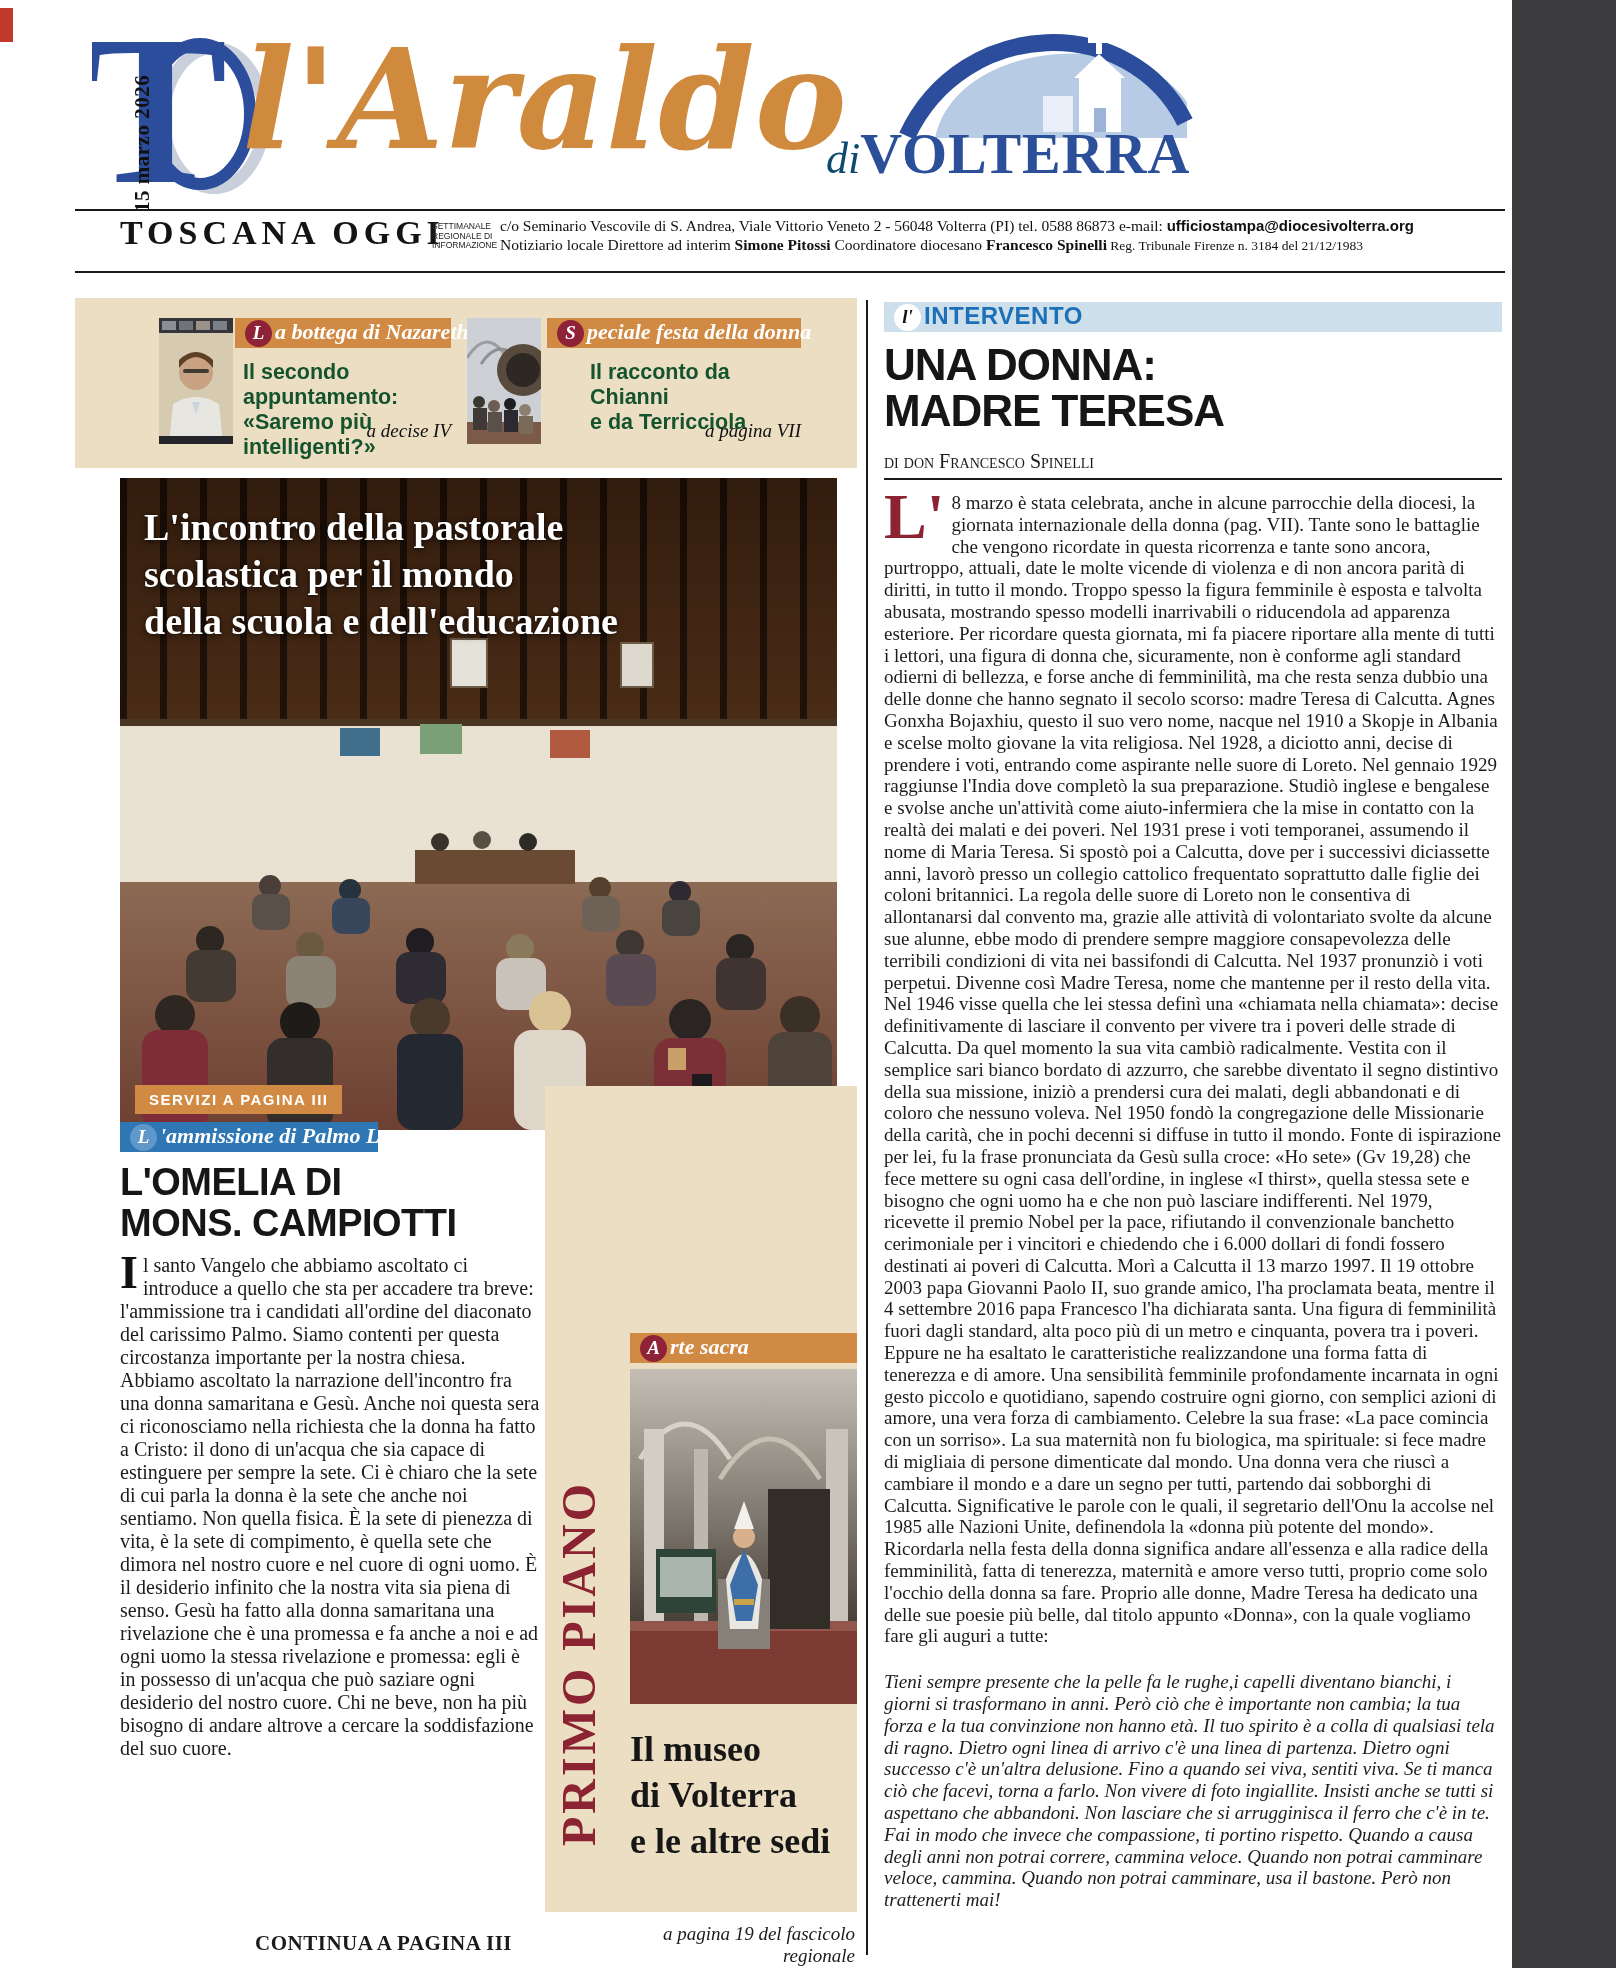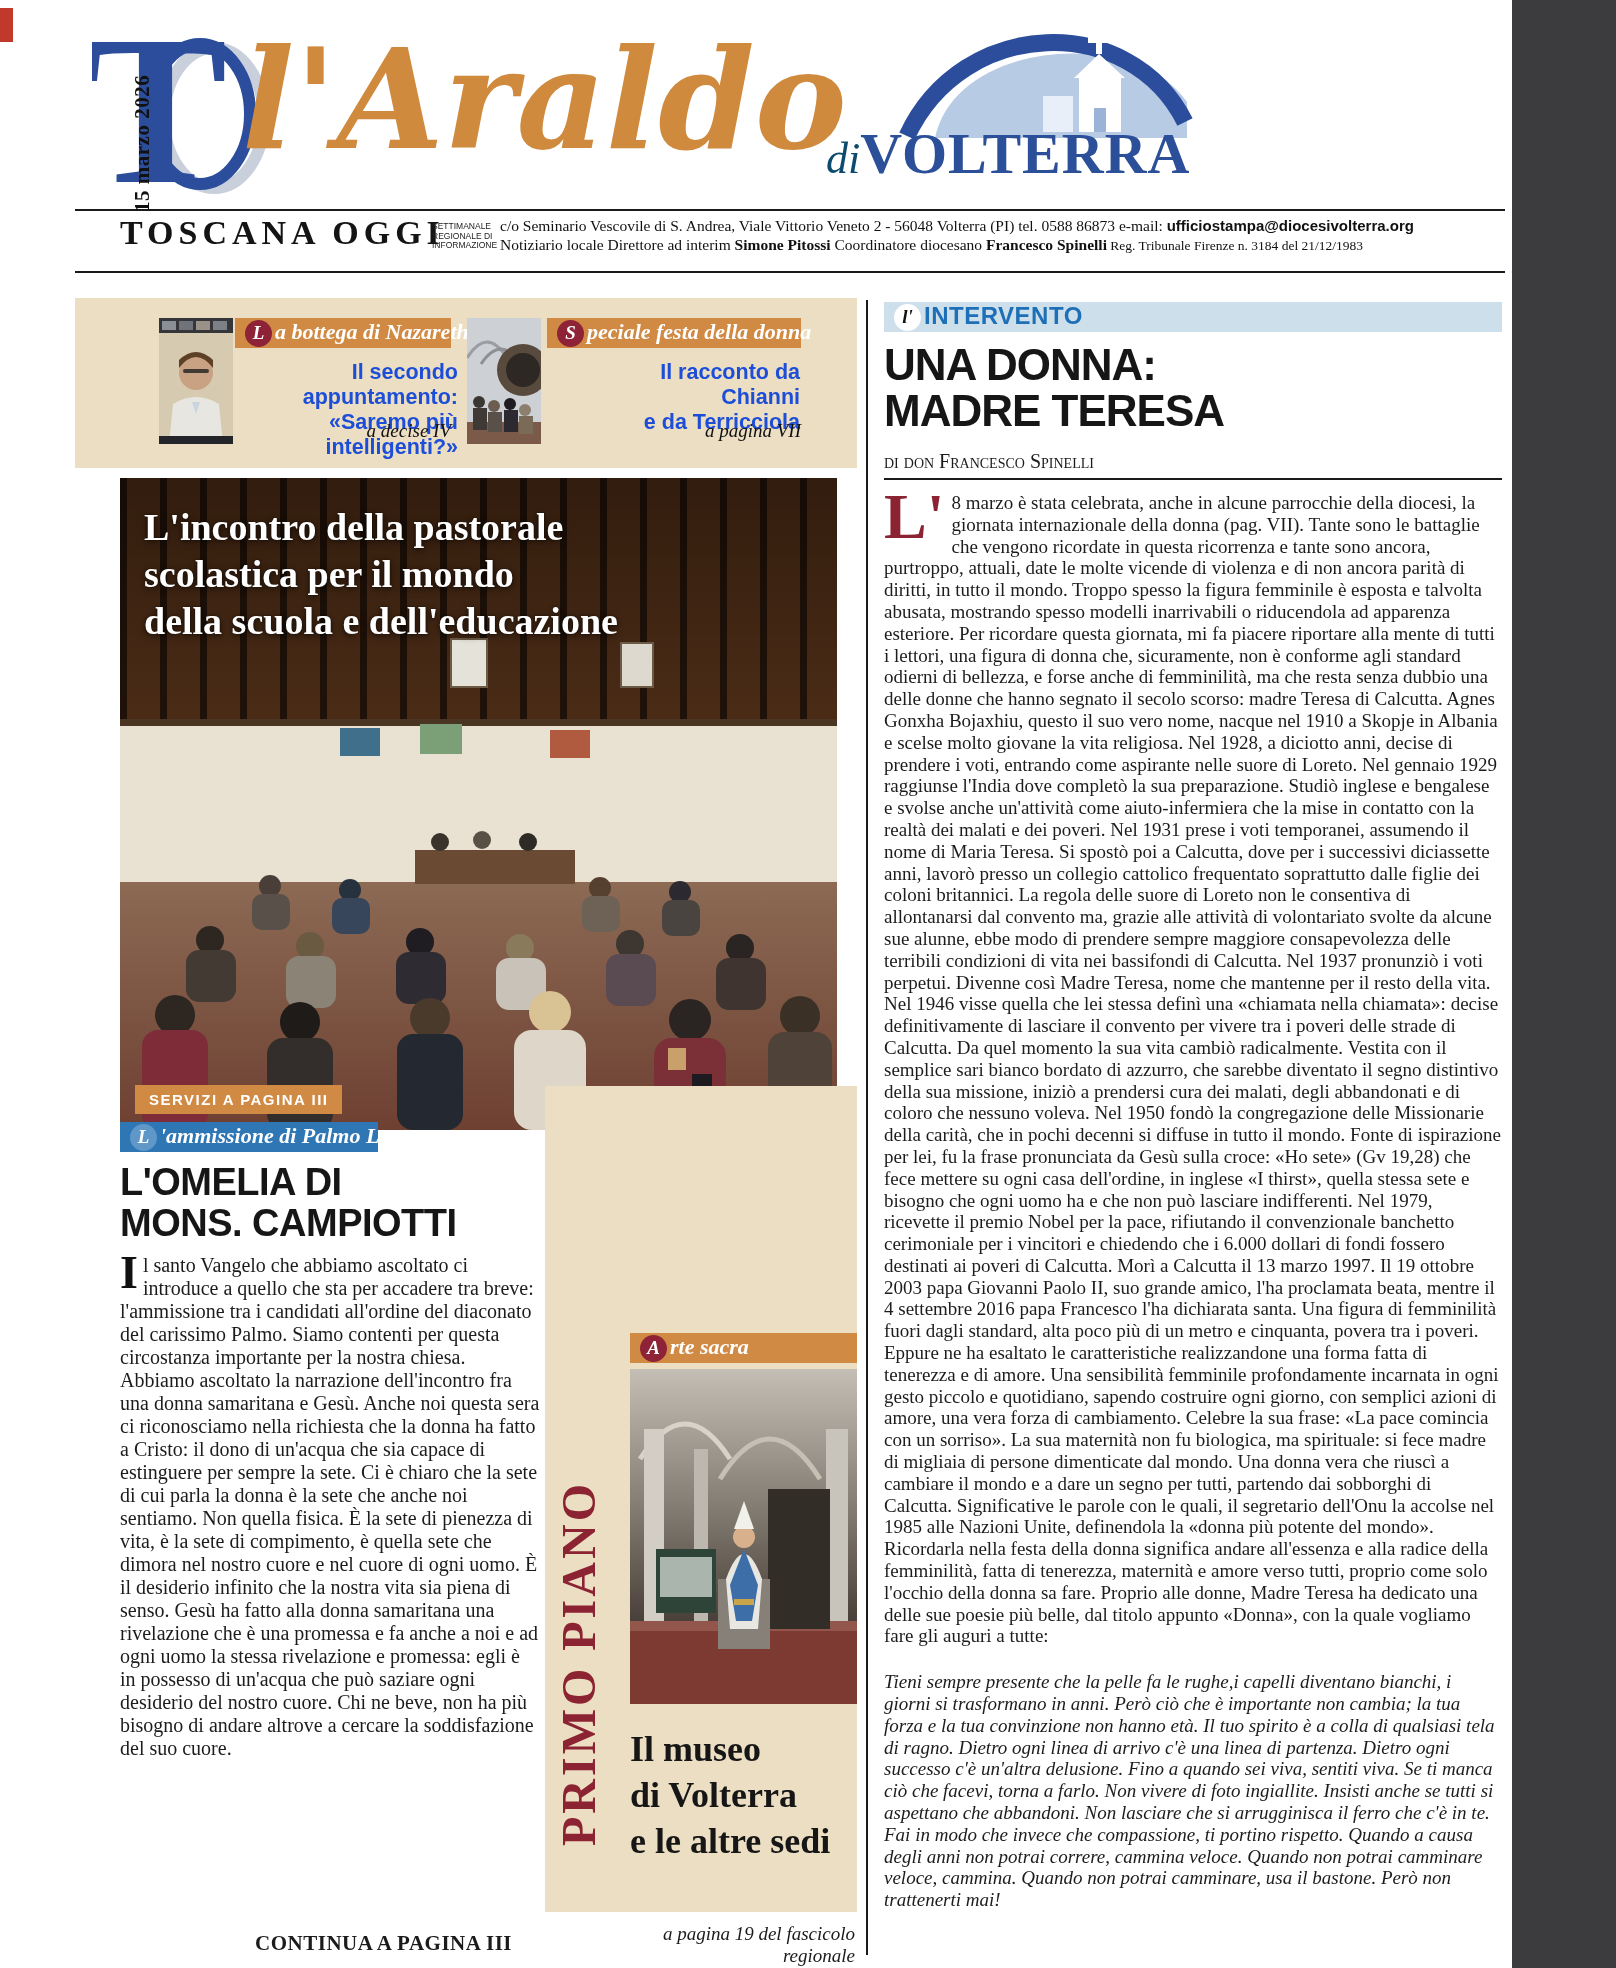--- a/index.html
+++ b/index.html
@@ -34,21 +34,21 @@
 
   
   .teaser-strip{position:absolute;left:75px;top:298px;width:782px;height:170px;background:#ecdec2;}
   .t-photo{position:absolute;top:20px;width:74px;height:126px;overflow:hidden;}
   .tag{position:absolute;height:30px;background:#d18a43;display:flex;align-items:center;}
   .tag-circle{width:27px;height:27px;border-radius:50%;background:#8e2338;color:#fff;
               display:flex;align-items:center;justify-content:center;margin-left:10px;margin-right:3px;
               font-style:italic;font-size:19px;font-weight:bold;flex:none;}
   .tag-text{color:#fff;font-style:italic;font-weight:bold;font-size:22px;white-space:nowrap;padding-bottom:2px;}
   .t-title{position:absolute;font-family:"Liberation Sans",sans-serif;font-weight:bold;
-           font-size:21.5px;line-height:25px;color:#1d4ed8;text-align:right;}
+           font-size:21.5px;line-height:25px;color:#14532d;}
   .t-page{position:absolute;font-style:italic;font-size:19px;text-align:right;color:#111;}
 
   
   .main-headline{position:absolute;left:118px;top:382px;width:740px;margin:0;
                  font-family:"Liberation Sans",sans-serif;font-weight:bold;font-size:52px;
                  letter-spacing:-2px;color:#111;white-space:nowrap;}
   .main-photo{position:absolute;left:120px;top:478px;width:717px;height:652px;overflow:hidden;background:#6d28d9;}
   .mp-ceiling{position:absolute;left:0;top:0;width:100%;height:38%;
       background:repeating-linear-gradient(90deg,#3b2b1c 0 7px,#8a6a4c 7px 40px),
                  linear-gradient(#5d452e,#8a6a4c);background-blend-mode:multiply;}

